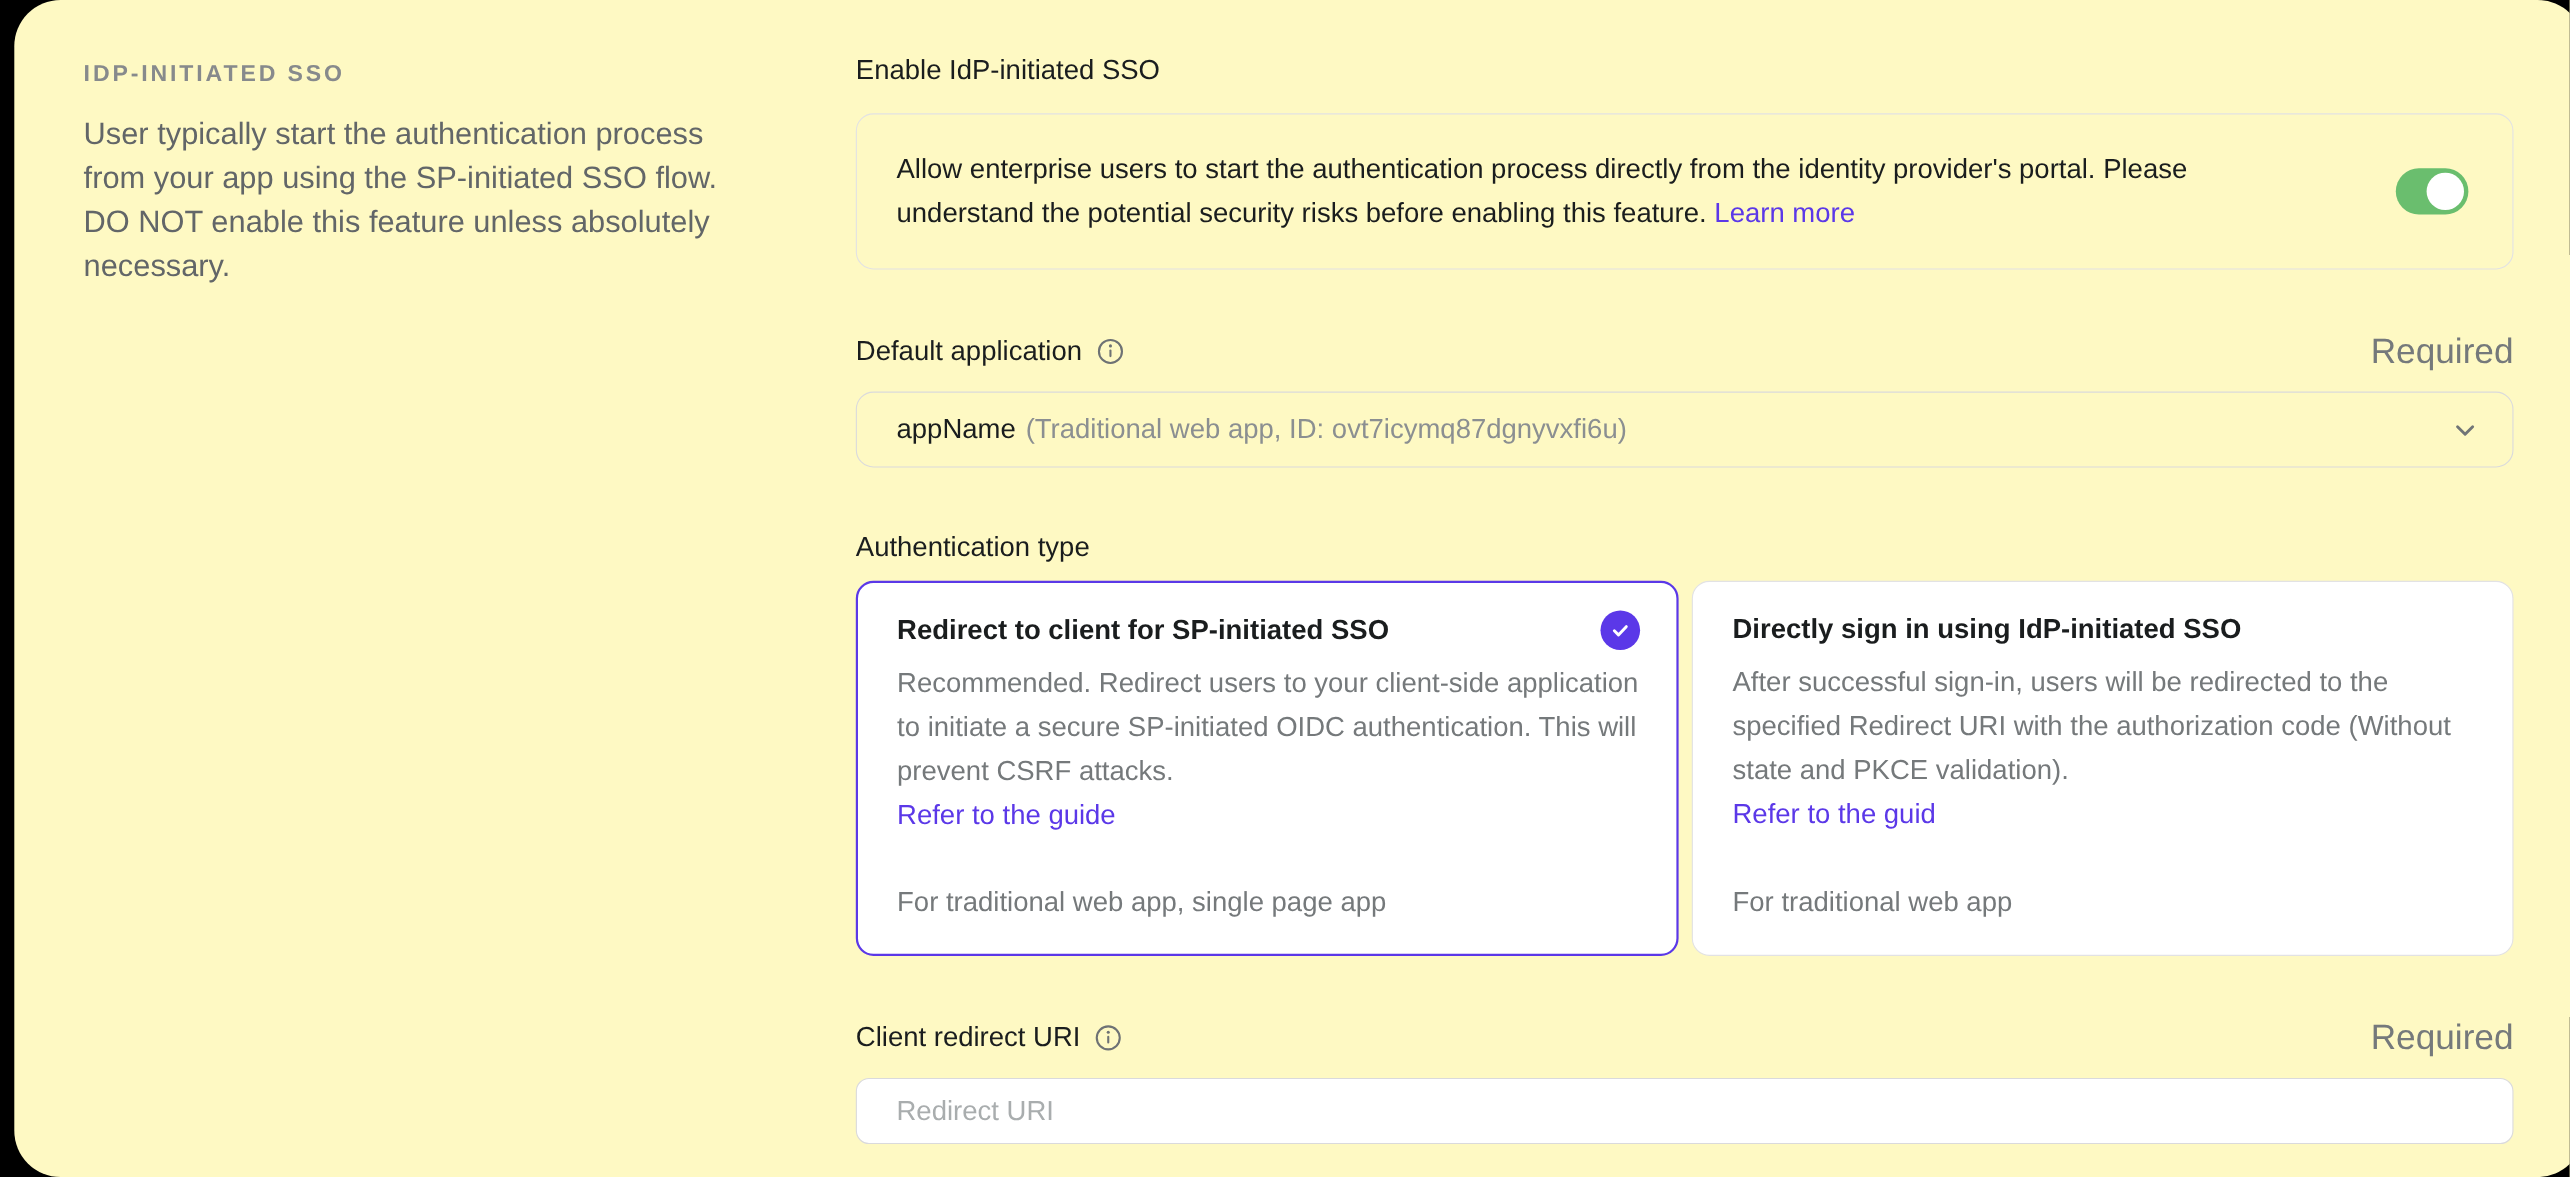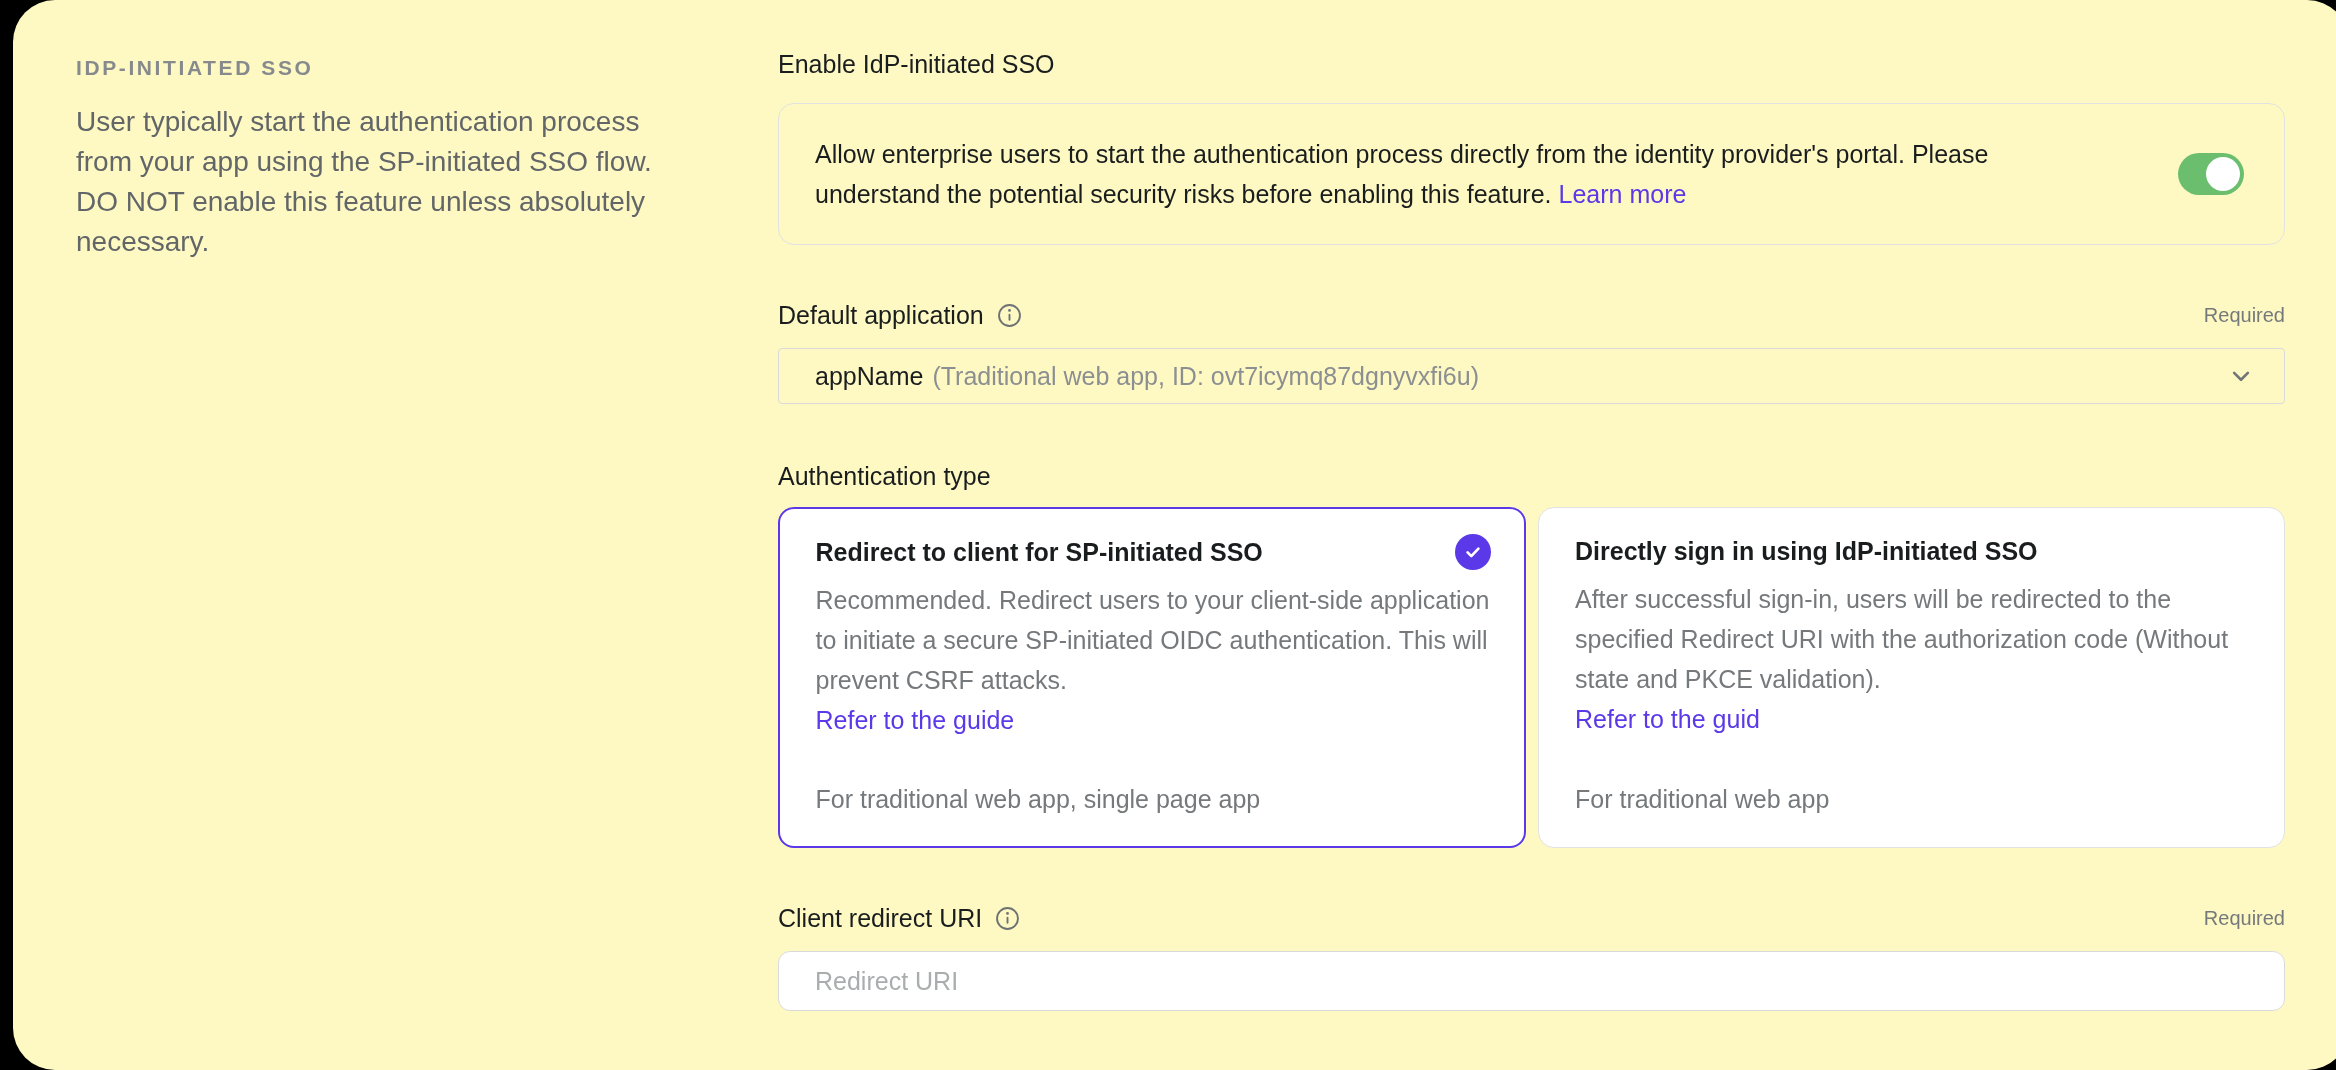--- a/index.html
+++ b/index.html
@@ -39,21 +39,21 @@
   
   .main{flex:1;min-width:0;}
   .field-label{
     font-size:25px;font-weight:500;color:var(--ink);
   }
   .label-row{
     display:flex;align-items:center;margin-bottom:18px;
   }
   .label-row .spacer{flex:1;}
   .required{
-    font-size:20px;color:var(--gray);font-weight:400;
+    font-size:32px;color:var(--gray);font-weight:400;
   }
   .info-icon{
     display:inline-flex;align-items:center;margin-left:12px;color:#6e7274;
   }
   
   .enable-label{margin-bottom:24px;}
   .toggle-card{
     border:1px solid var(--border);
     border-radius:16px;
     padding:30px 40px 30px 36px;
@@ -70,21 +70,21 @@
   .toggle{
     width:66px;height:42px;border-radius:21px;
     background:var(--green);position:relative;flex-shrink:0;cursor:pointer;
   }
   .toggle .knob{
     position:absolute;top:4px;right:4px;width:34px;height:34px;
     border-radius:50%;background:#fff;
   }
   
   .select{
-    height:56px;border:1px solid var(--border-input);border-radius:4px;
+    height:69px;border:1px solid var(--border-input);border-radius:16px;
     display:flex;align-items:center;padding:0 28px 0 36px;
     font-size:25px;cursor:pointer;margin-bottom:58px;
   }
   .select .value-name{color:var(--ink);}
   .select .value-detail{color:#8b8f91;margin-left:9px;white-space:nowrap;overflow:hidden;text-overflow:ellipsis;}
   .select .spacer{flex:1;}
   .chevron-icon{display:flex;align-items:center;color:#717577;}
   
   .auth-label{margin-bottom:16px;display:block;}
   .cards-row{display:flex;gap:12px;margin-bottom:56px;}

